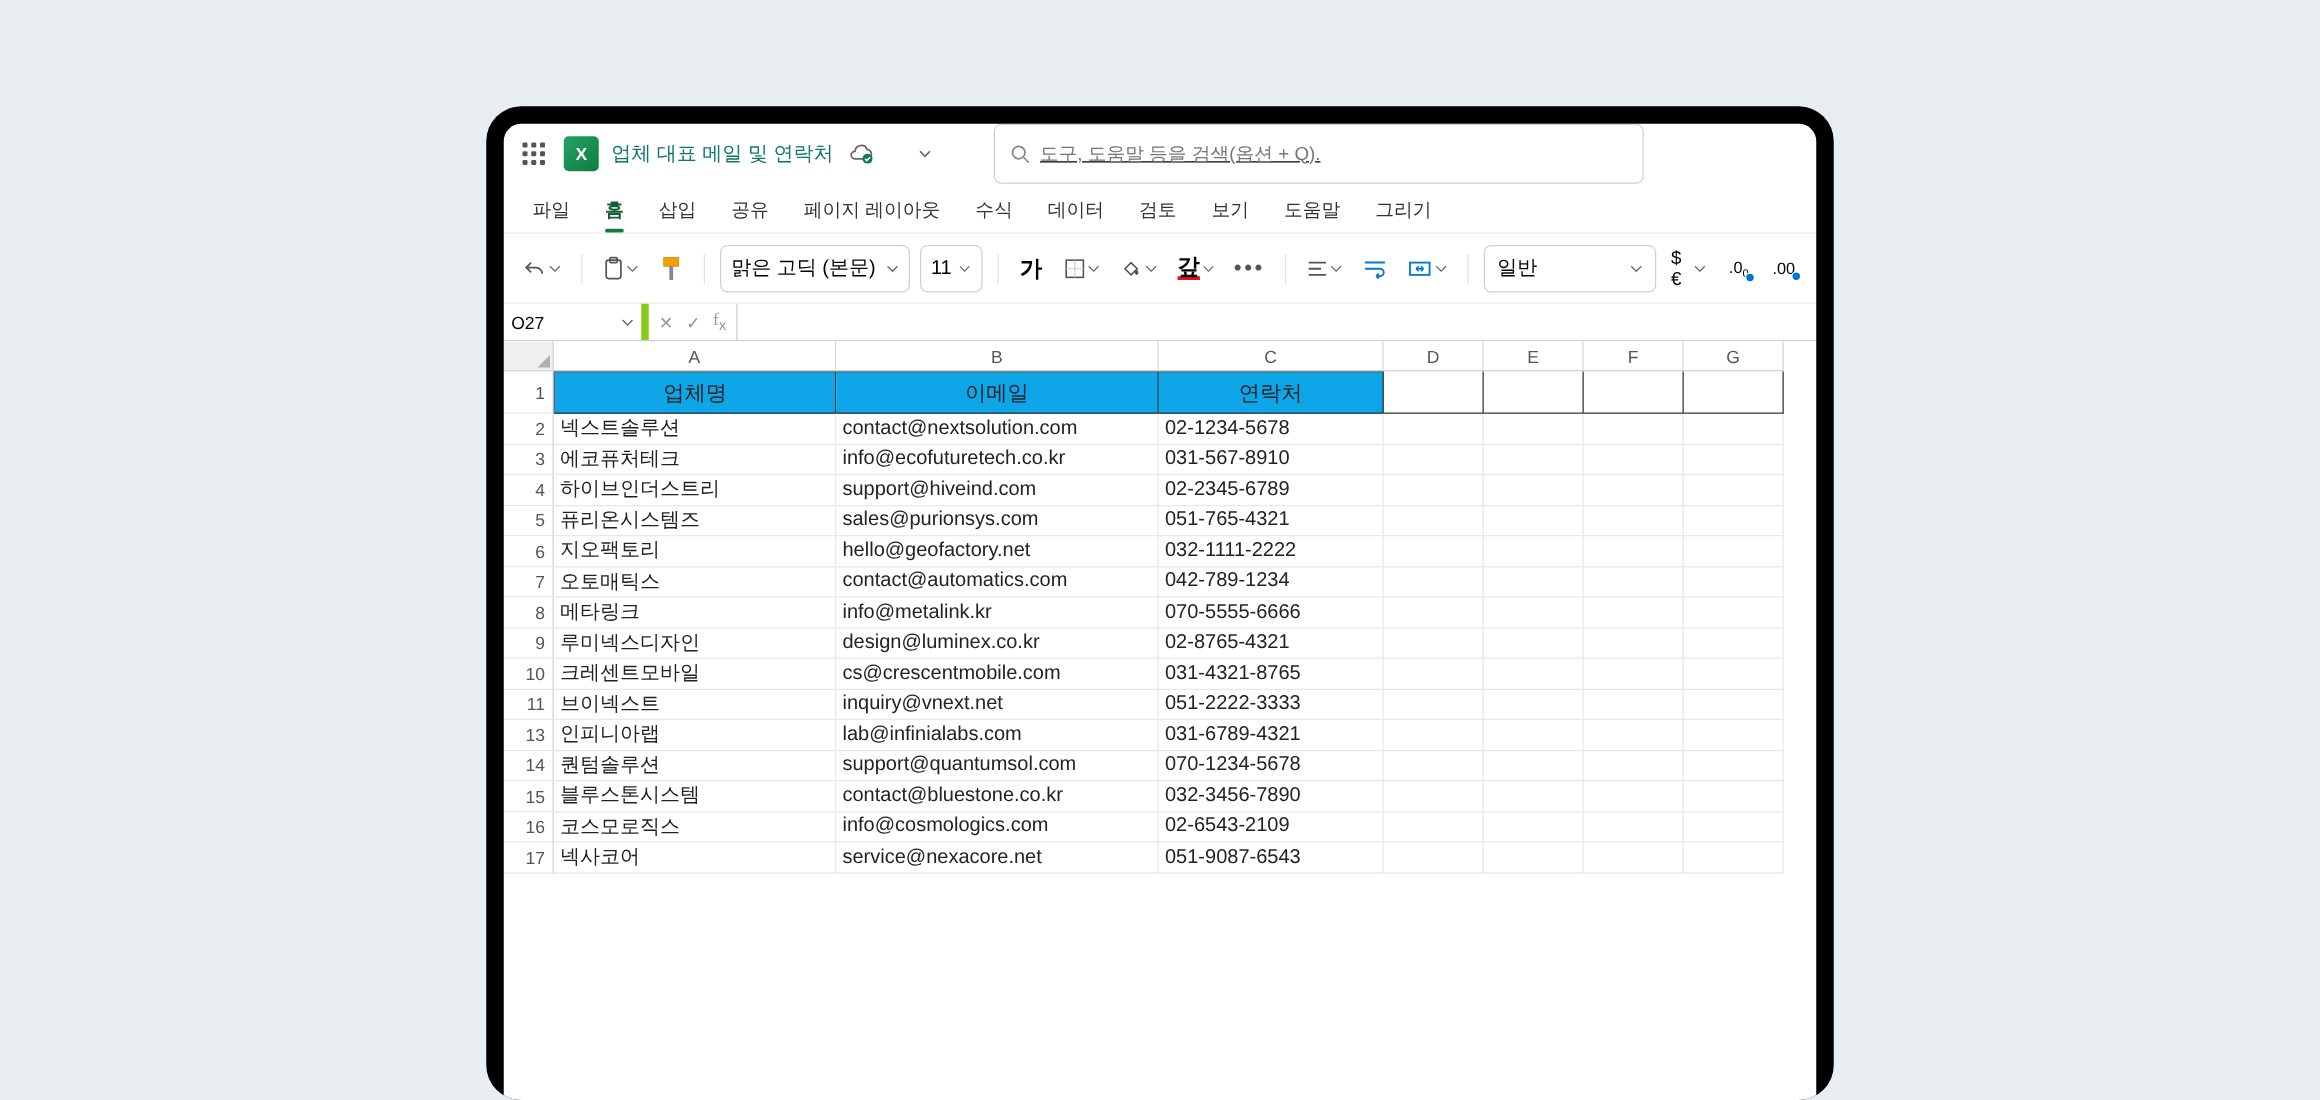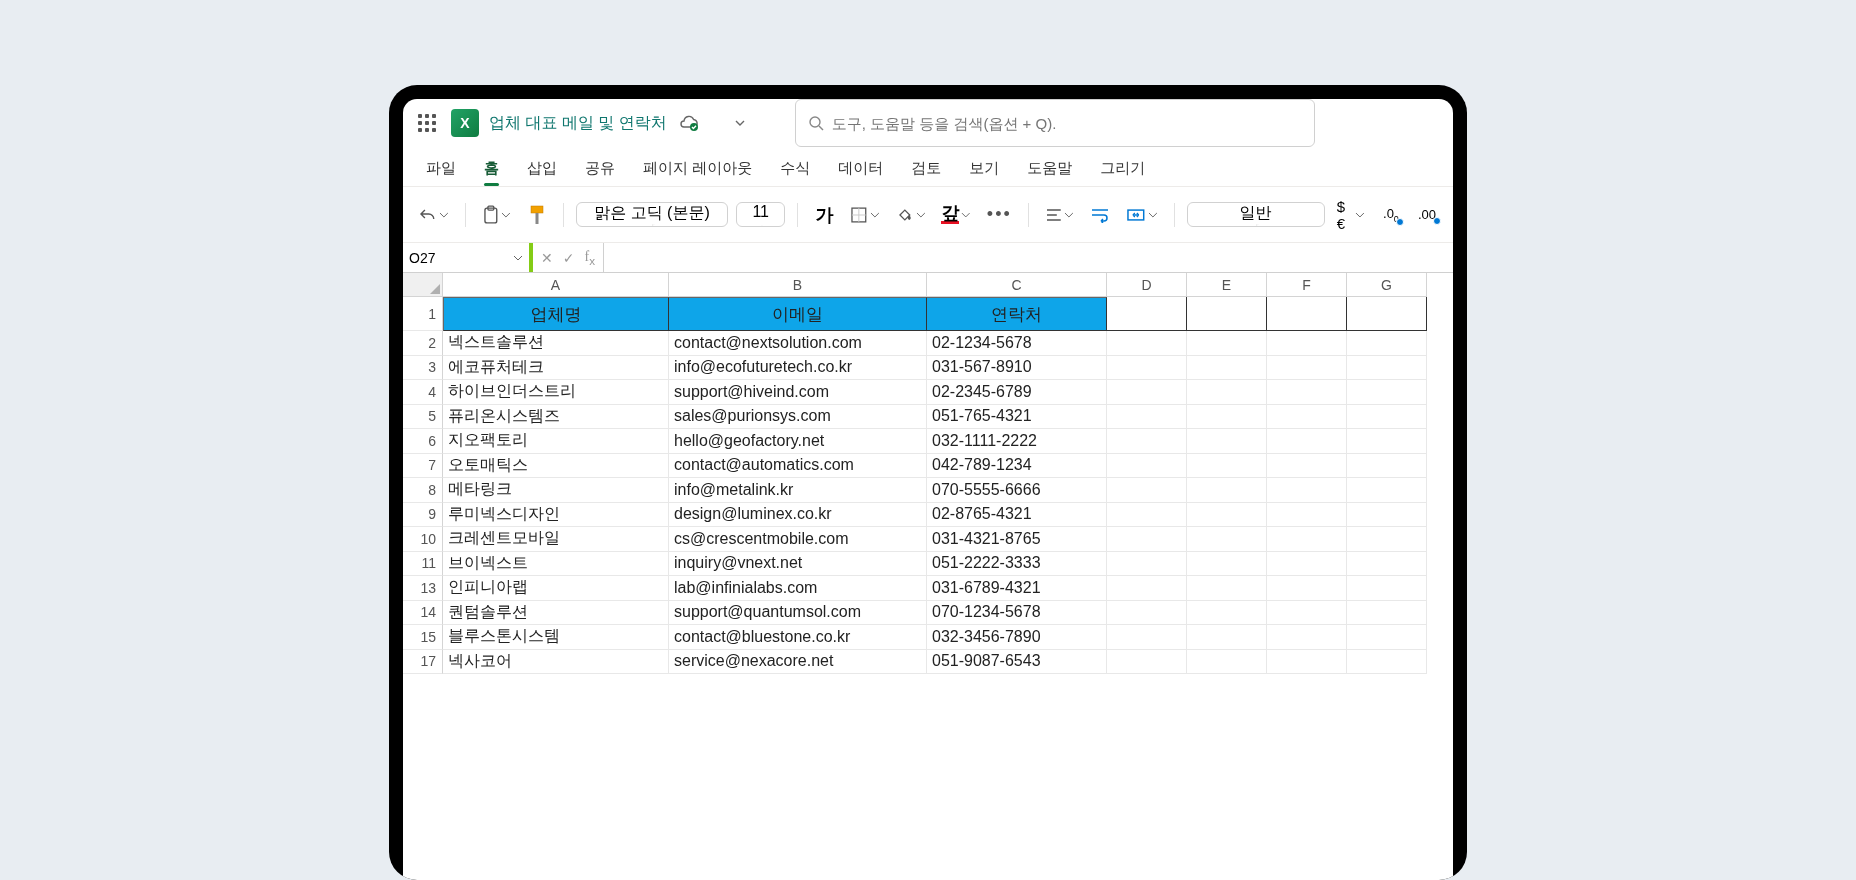--- a/index.html
+++ b/index.html
@@ -10,49 +10,49 @@
 
 
 .titlebar { height: 48px; display: flex; align-items: center; padding: 0 10px; gap: 10px; }
 .app-launcher { width: 28px; height: 28px; display: grid; grid-template-columns: repeat(3,4px); grid-template-rows: repeat(3,4px); gap: 3px; align-content: center; justify-content: center; cursor: pointer; }
 .app-launcher span { background: #555; border-radius: 1px; }
 .excel-icon { width: 28px; height: 28px; background: linear-gradient(135deg,#21a366 0%,#107c41 100%); border-radius: 4px; display: flex; align-items: center; justify-content: center; color: #fff; font-weight: bold; font-size: 14px; }
 .doc-title { font-size: 16px; color: #0f766e; }
 .cloud-sync { width: 20px; height: 16px; position: relative; margin-left: 2px; }
 .cloud-sync svg { width: 20px; height: 16px; }
 .title-dropdown { width: 24px; height: 24px; display: flex; align-items: center; justify-content: center; cursor: pointer; margin-left: 18px; }
-.searchbar { flex: 0 0 520px; height: 48px; border: 1px solid #d0d0d0; border-radius: 6px; display: flex; align-items: center; padding: 0 12px; gap: 8px; margin-left: 34px; }
+.searchbar { flex: 0 0 520px; height: 48px; border: 1px solid #d0d0d0; border-radius: 6px; display: flex; align-items: center; padding: 0 12px; gap: 8px; margin-left: 34px; text-decoration: underline; }
 .search-icon svg { width: 16px; height: 16px; }
 .searchbar input { border: none; outline: none; font-size: 15px; flex: 1; color: #555; background: transparent; }
 
 
 .ribbon-tabs { height: 40px; display: flex; align-items: flex-end; padding: 0 9px; gap: 0; border-bottom: 1px solid #edebe9; }
 .tab { padding: 10px 14px 8px 14px; font-size: 15px; color: #333; cursor: pointer; position: relative; }
 .tab.active { font-weight: 600; color: #185c37; }
 .tab.active::after { content: ""; position: absolute; left: 14px; right: 14px; bottom: 0; height: 3px; background: #107c41; border-radius: 2px; }
 
 
 .toolbar { height: 56px; display: flex; align-items: center; padding: 0 12px; gap: 8px; border-bottom: 1px solid #edebe9; }
 .tool-btn { height: 32px; min-width: 28px; display: flex; align-items: center; justify-content: center; padding: 0 4px; border-radius: 4px; cursor: pointer; position: relative; }
 .chev { width: 10px; height: 10px; margin-left: 2px; }
-.boxed { border: 1px solid #d1d1d1; border-radius: 6px; padding: 0 8px; height: 25px; flex-direction: column; }
+.boxed { border: 1px solid #d1d1d1; border-radius: 6px; padding: 0 8px; height: 38px; }
 .font-box { width: 154px; display: flex; align-items: center; justify-content: space-between; }
 .size-box { width: 50px; display: flex; align-items: center; justify-content: center; gap: 4px; }
 .pipe { width: 1px; height: 24px; background: #e1e1e1; margin: 0 4px; }
 .bold-k { font-weight: 700; font-size: 18px; }
 .underline-k { font-size: 18px; font-weight: 600; border-bottom: 3px solid #e81123; line-height: 14px; padding-bottom: 1px; }
 .format-sel { width: 140px; display: flex; align-items: center; justify-content: space-between; padding: 0 10px; }
 .dots { font-size: 18px; letter-spacing: 2px; color: #555; }
 .currency { font-size: 15px; }
 .decimal-badge { position: relative; font-size: 13px; }
 .decimal-badge .dot { position: absolute; right: -5px; bottom: -3px; width: 8px; height: 8px; background: #0078d4; border-radius: 50%; border: 1.5px solid #fff; }
 
 
 .formula-row { height: 30px; display: flex; align-items: stretch; border-bottom: 1px solid #d0d0d0; }
-.namebox { width: 130px; border-right: 4px solid #84cc16; display: flex; align-items: center; padding: 0 6px; justify-content: space-between; }
+.namebox { width: 116px; border-right: 6px solid #84cc16; display: flex; align-items: center; padding: 0 6px; justify-content: space-between; }
 .namebox input { border: none; outline: none; width: 70px; font-size: 14px; }
 .fx-controls { display: flex; align-items: center; padding: 0 8px; gap: 10px; color: #999; border-right: 1px solid #d0d0d0; }
 .fx-controls span { cursor: pointer; font-size: 14px; }
 .fx-style { font-family: serif; }
 .fbar { flex: 1; display: flex; align-items: center; padding: 0 8px; }
 .fbar input { border: none; outline: none; width: 100%; font-size: 14px; }
 
 
 .grid-wrap { flex: 1; overflow: hidden; display: flex; flex-direction: column; }
 .col-headers { display: flex; height: 24px; background: #fff; }
@@ -413,20 +413,30 @@
             <div class="rowh">15</div>
             <div class="cell cA">블루스톤시스템</div>
             <div class="cell cB">contact@bluestone.co.kr</div>
             <div class="cell cC">032-3456-7890</div>
             <div class="cell cD"></div>
             <div class="cell cE"></div>
             <div class="cell cF"></div>
             <div class="cell cG"></div>
           </div>
           <div class="grow">
+            <div class="rowh">16</div>
+            <div class="cell cA">코스모로직스</div>
+            <div class="cell cB">info@cosmologics.com</div>
+            <div class="cell cC">02-6543-2109</div>
+            <div class="cell cD"></div>
+            <div class="cell cE"></div>
+            <div class="cell cF"></div>
+            <div class="cell cG"></div>
+          </div>
+          <div class="grow">
             <div class="rowh">17</div>
             <div class="cell cA">넥사코어</div>
             <div class="cell cB">service@nexacore.net</div>
             <div class="cell cC">051-9087-6543</div>
             <div class="cell cD"></div>
             <div class="cell cE"></div>
             <div class="cell cF"></div>
             <div class="cell cG"></div>
           </div>
         </div>

